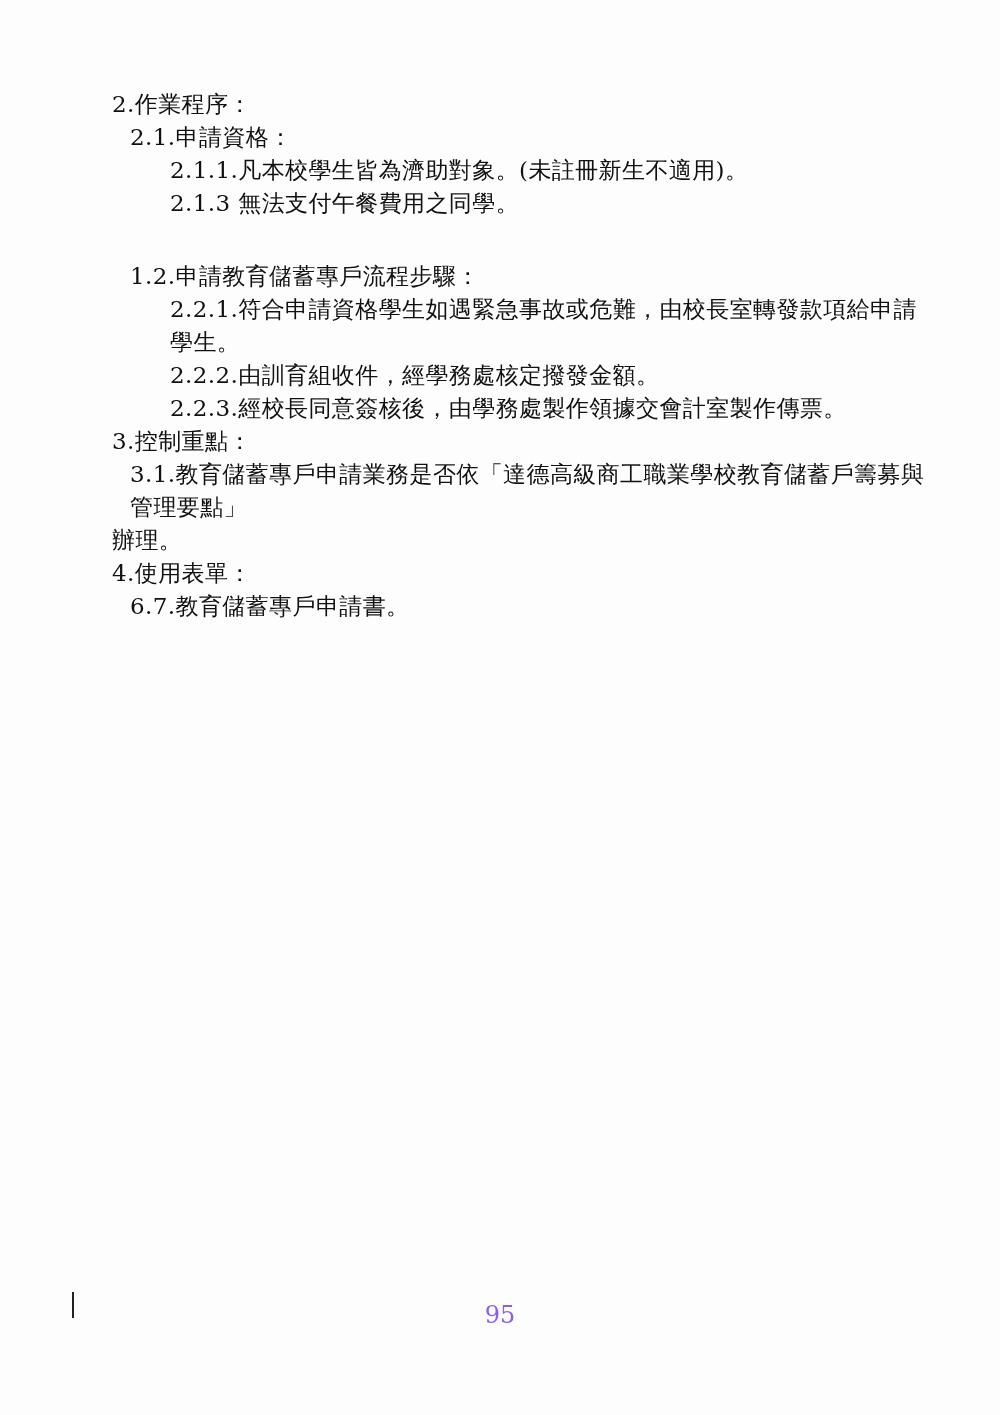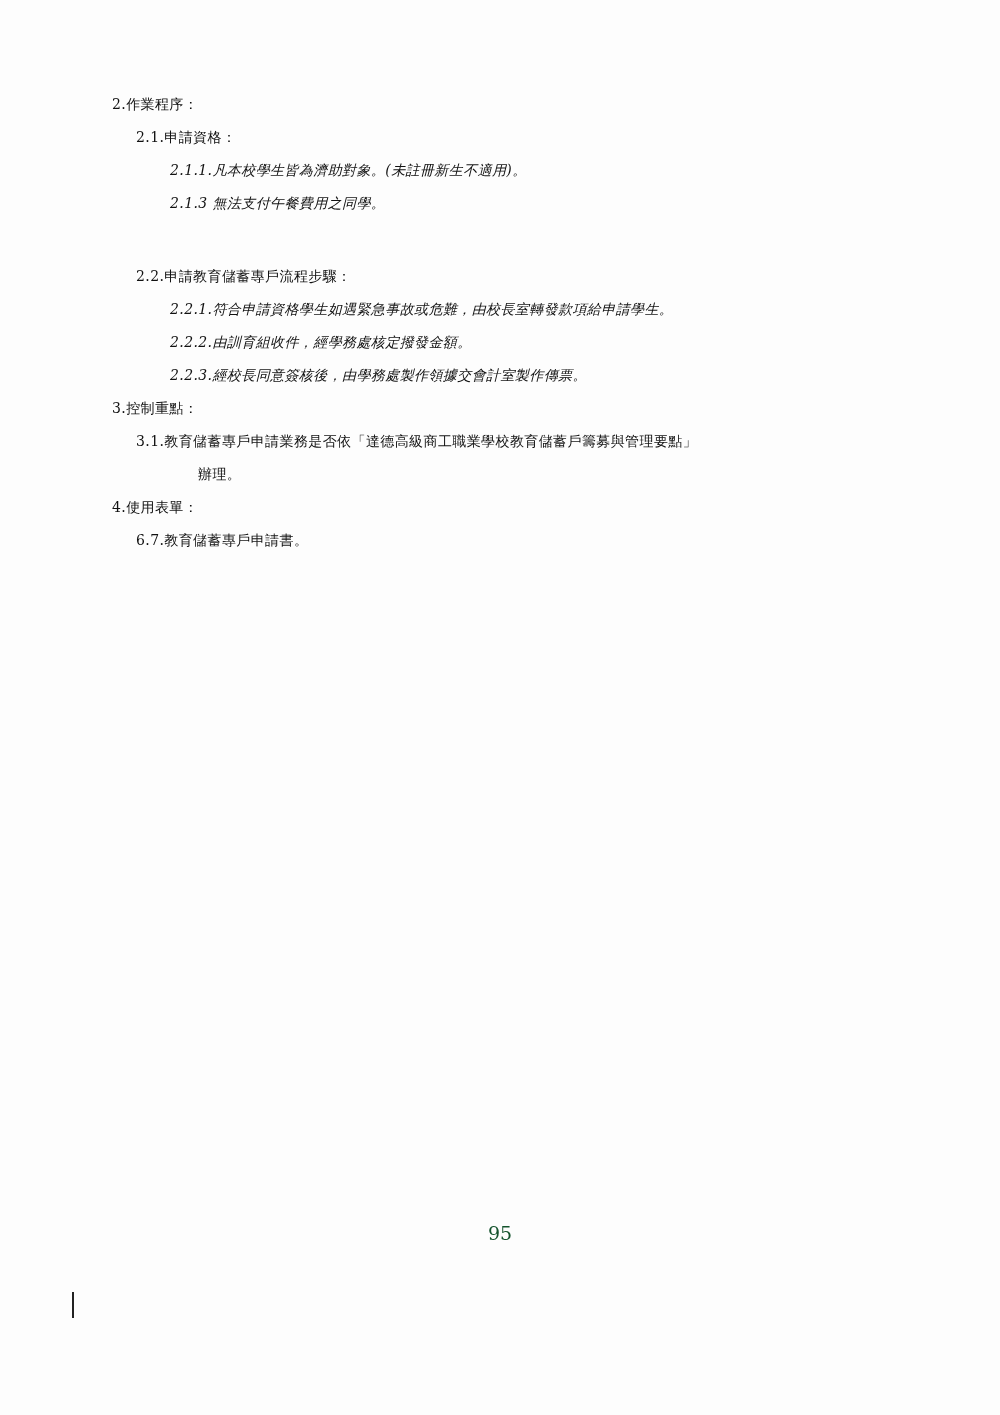--- a/index.html
+++ b/index.html
@@ -22,63 +22,63 @@
     height: 1415px;
     background: #fdfdfd;
   }
   .content {
     position: absolute;
     left: 112px;
     top: 88px;
     width: 820px;
   }
   .line {
-    font-size: 14px;
+    font-size: 23px;
     line-height: 33px;
     letter-spacing: 0.4px;
     white-space: pre-wrap;
     color: #111;
   }
   .lvl1 { margin-left: 0px; }
-  .lvl2 { margin-left: 24px; }
-  .lvl3 { margin-left: 58px; font-style: italic; }
-  .cont3 { margin-left: 86px; }
+  .lvl2 { margin-left: 18px; }
+  .lvl3 { margin-left: 58px; }
+  .cont3 { }
   .gap {
     height: 40px;
   }
   .page-number {
     position: absolute;
     left: 0;
-    top: 1222px;
+    top: 1301px;
     width: 1000px;
     text-align: center;
-    font-size: 19px;
+    font-size: 24px;
     font-family: "DejaVu Serif", serif;
-    color: #14532d;
+    color: #8b5cf6;
   }
   .margin-tick {
     position: absolute;
     left: 72px;
     top: 1292px;
     width: 2px;
     height: 26px;
     background: #222;
   }
 </style>
 </head>
 <body>
 
 <div class="page">
   <div class="content">
     <div class="line lvl1">2.作業程序：</div>
     <div class="line lvl2">2.1.申請資格：</div>
     <div class="line lvl3">2.1.1.凡本校學生皆為濟助對象。(未註冊新生不適用)。</div>
     <div class="line lvl3">2.1.3 無法支付午餐費用之同學。</div>
     <div class="gap"></div>
-    <div class="line lvl2">2.2.申請教育儲蓄專戶流程步驟：</div>
+    <div class="line lvl2">1.2.申請教育儲蓄專戶流程步驟：</div>
     <div class="line lvl3">2.2.1.符合申請資格學生如遇緊急事故或危難，由校長室轉發款項給申請學生。</div>
     <div class="line lvl3">2.2.2.由訓育組收件，經學務處核定撥發金額。</div>
     <div class="line lvl3">2.2.3.經校長同意簽核後，由學務處製作領據交會計室製作傳票。</div>
     <div class="line lvl1">3.控制重點：</div>
     <div class="line lvl2">3.1.教育儲蓄專戶申請業務是否依「達德高級商工職業學校教育儲蓄戶籌募與管理要點」</div>
     <div class="line cont3">辦理。</div>
     <div class="line lvl1">4.使用表單：</div>
     <div class="line lvl2">6.7.教育儲蓄專戶申請書。</div>
   </div>
 

